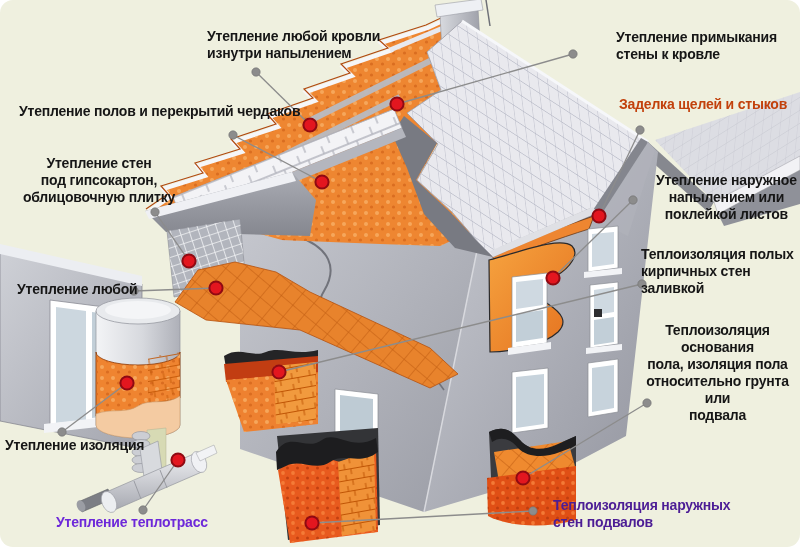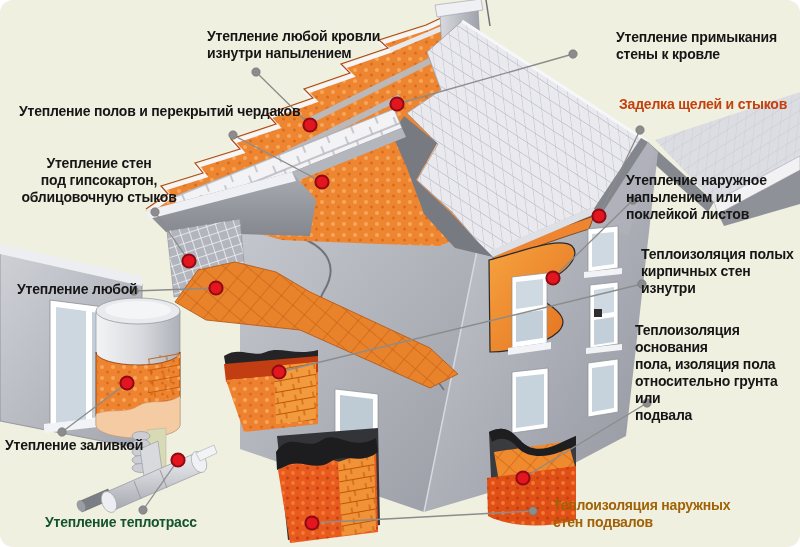--- a/index.html
+++ b/index.html
@@ -284,32 +284,32 @@
       <circle cx="533" cy="511" r="4.2" fill="#8c8c8c" stroke="#6f6f6f" stroke-width="0.6"></circle>
       <circle cx="312" cy="523" r="6.6" fill="#e3161f" stroke="#8f0a12" stroke-width="2"></circle>
     </svg>
 
 <div id="labels">
       <div class="label" style="left: 207px; top: 28px; color: rgb(22, 22, 22);">Утепление любой кровли
 изнутри напылением</div>
       <div class="label" style="left: 19px; top: 103px; color: rgb(22, 22, 22);">Утепление полов и перекрытий чердаков</div>
       <div class="label center" style="left: 16px; top: 155px; width: 166px; color: rgb(22, 22, 22);">Утепление стен
 под гипсокартон,
-облицовочную стыков</div>
+облицовочную плитку</div>
       <div class="label" style="left: 17px; top: 281px; color: rgb(22, 22, 22);">Утепление любой</div>
-      <div class="label" style="left: 5px; top: 437px; color: rgb(22, 22, 22);">Утепление заливкой</div>
-      <div class="label" style="left: 45px; top: 514px; color: #14532d;">Утепление теплотрасс</div>
+      <div class="label" style="left: 5px; top: 437px; color: rgb(22, 22, 22);">Утепление изоляция</div>
+      <div class="label" style="left: 56px; top: 514px; color: #6d28d9;">Утепление теплотрасс</div>
       <div class="label" style="left: 592px; top: 29px; color: rgb(22, 22, 22); margin-left: 24px;">Утепление примыкания
 стены к кровле</div>
       <div class="label" style="left: 619px; top: 96px; color: #c2410c;">Заделка щелей и стыков</div>
-      <div class="label" style="left: 626px; top: 172px; color: rgb(22, 22, 22);">Утепление наружное
+      <div class="label" style="left: 656px; top: 172px; color: rgb(22, 22, 22); text-align: center;">Утепление наружное
 напылением или
 поклейкой листов</div>
       <div class="label" style="left: 641px; top: 246px; color: rgb(22, 22, 22);">Теплоизоляция полых
-кирпичных стен изнутри</div>
-      <div class="label" style="left: 635px; top: 322px; color: rgb(22, 22, 22);">Теплоизоляция основания
+кирпичных стен заливкой</div>
+      <div class="label" style="left: 635px; top: 322px; color: rgb(22, 22, 22); text-align: center;">Теплоизоляция основания
 пола, изоляция пола
 относительно грунта или
 подвала</div>
-      <div class="label" style="left: 553px; top: 497px; color: #a16207;">Теплоизоляция наружных
+      <div class="label" style="left: 553px; top: 497px; color: #4c1d95;">Теплоизоляция наружных
 стен подвалов</div>
     </div>
 </div>
 
 </body></html>

